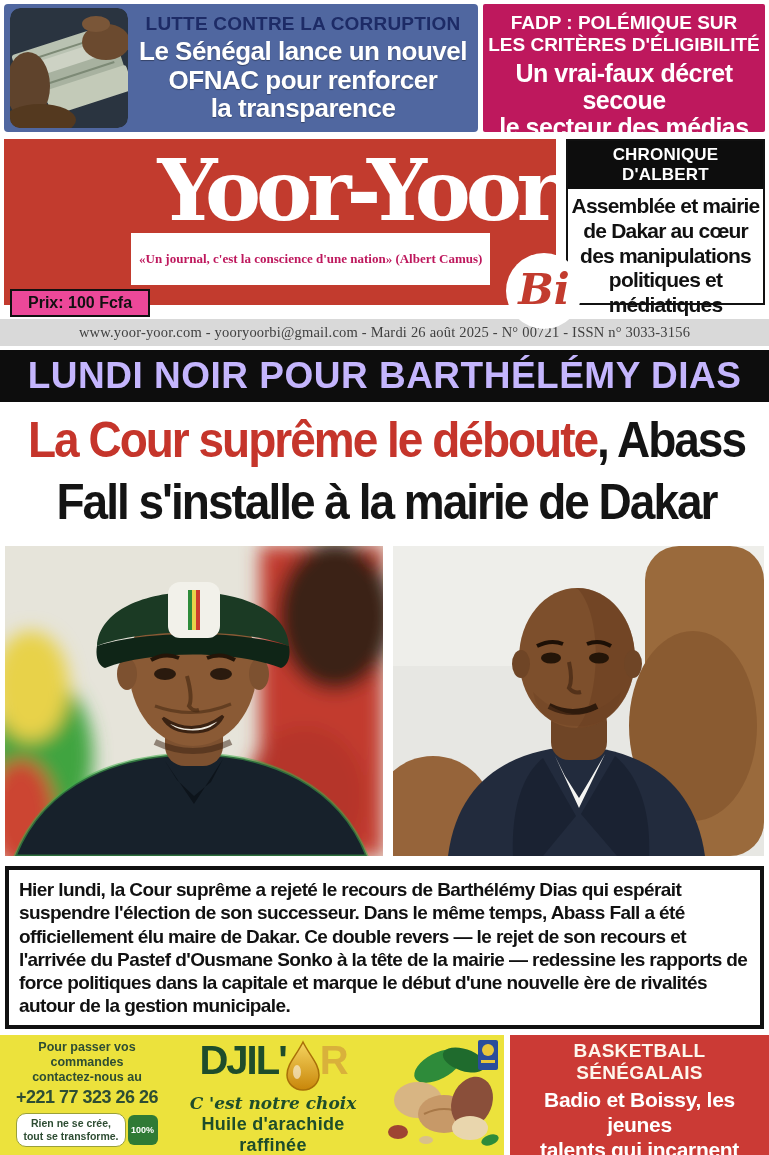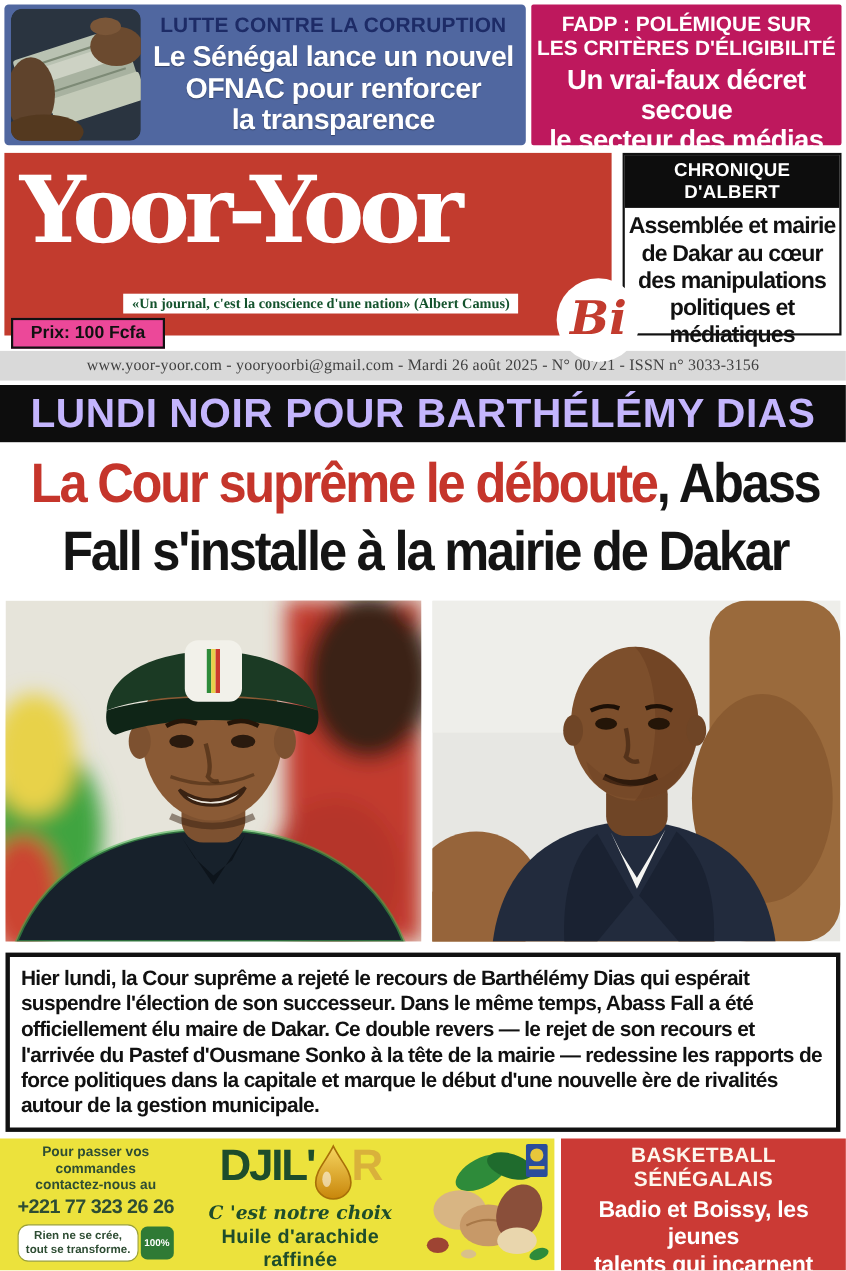--- a/index.html
+++ b/index.html
@@ -36,26 +36,26 @@
     font-weight:bold; font-size:25px; line-height:1.08; white-space:pre-line;
     letter-spacing:-0.5px; margin-top:4px;
   }
 
   
   .masthead-row { display:flex; gap:10px; margin:7px 4px 0 4px; height:166px; }
   .masthead { position:relative; flex:0 0 552px; background:#c23b2e; }
   .masthead-title {
     color:#ffffff; font-family:"DejaVu Serif", serif; font-weight:bold;
     font-size:84px; letter-spacing:-5px; line-height:1.05;
-    padding:8px 0 0 14px; white-space:nowrap;
+    padding:8px 0 0 14px; white-space:nowrap;text-align:right;
   }
   .tagline {
-    position:absolute; bottom:20px; left:108px; background:#ffffff;
-    padding:1px 8px; font-family:"Liberation Serif", serif; font-weight:bold;
-    font-size:13px; color:#14532d; white-space:nowrap; z-index:2;
+    position:absolute; bottom:20px; left:127px; background:#ffffff;
+    padding:18px 8px; font-family:"Liberation Serif", serif; font-weight:bold;
+    font-size:13px; color:#be185d; white-space:nowrap; z-index:2;
   }
   .price-box {
     position:absolute; bottom:-12px; left:6px; background:#ec4899;
     border:2px solid #111111; padding:3px 16px; font-size:16px;
     font-weight:bold; color:#111111; z-index:4; white-space:nowrap;
   }
   .bi-circle {
     position:absolute; right:-26px; bottom:-24px; width:76px; height:76px;
     background:#ffffff; border-radius:50%; z-index:3;
     display:flex; align-items:center; justify-content:center;

